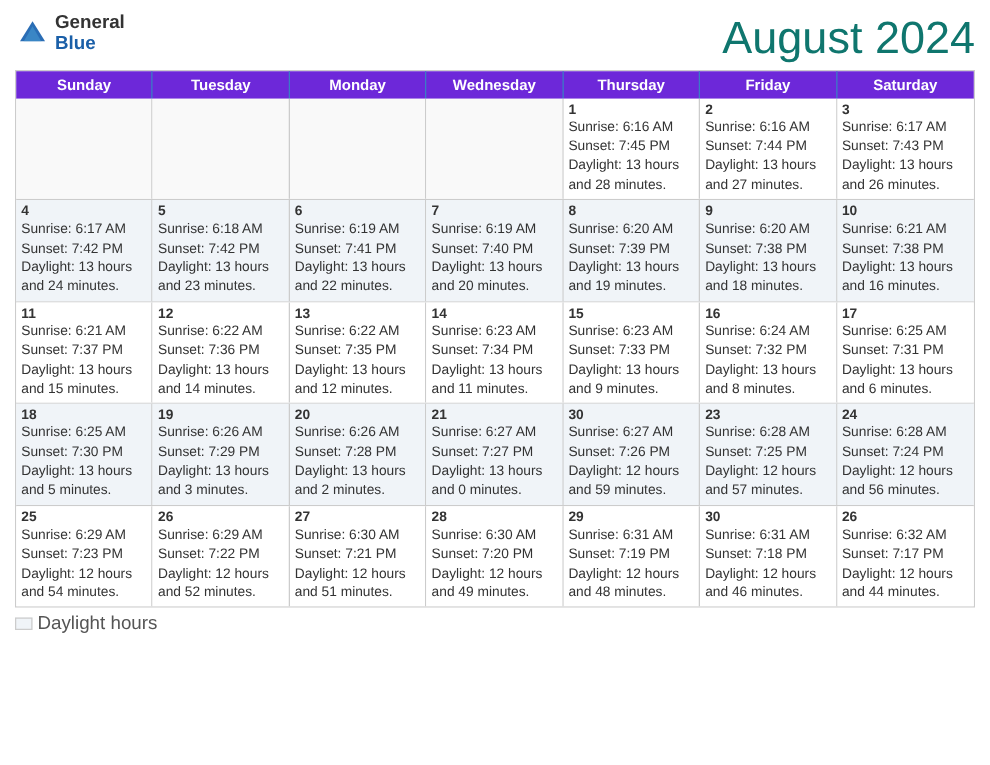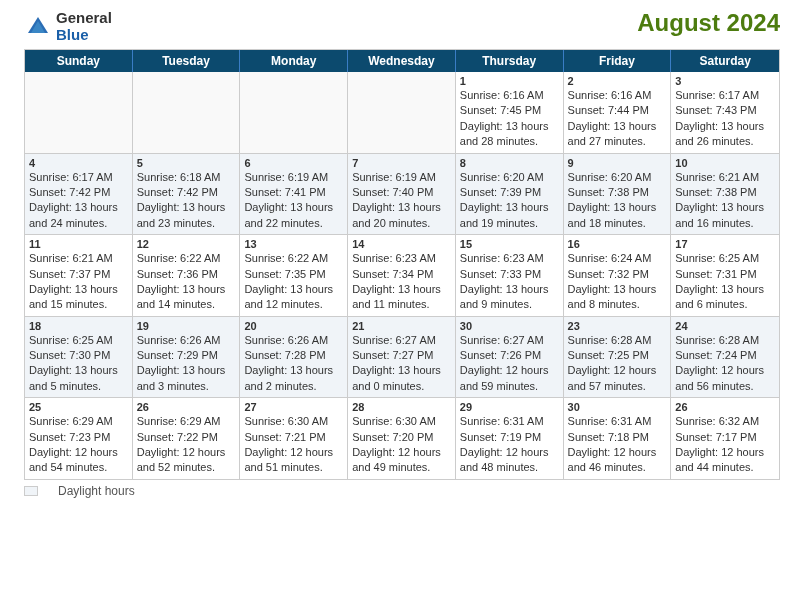--- a/index.html
+++ b/index.html
@@ -8,21 +8,21 @@
       height: 612px;
       font-family: Arial, sans-serif;
       background: #fff;
       overflow: hidden;
     }
     .page {
       width: 792px;
       height: 447px;
       display: flex;
       flex-direction: column;
-      padding: 10px 12px 8px 24px;
+      padding: 10px 12px 8px 12px;
     }
     .header {
       display: flex;
       justify-content: space-between;
       align-items: flex-start;
       margin-bottom: 6px;
     }
     .logo {
       display: flex;
       align-items: center;
@@ -44,39 +44,39 @@
       color: #1a5fa8;
     }
     .logo-icon {
       width: 28px;
       height: 28px;
     }
     .title-block {
       text-align: right;
     }
     .month-title {
-      font-size: 24px;
-      font-weight: bold;
-      color: #4d7c0f;
+      font-size: 36px;
+      font-weight: normal;
+      color: #0f766e;
       line-height: 1.1;
     }
     .subtitle {
       font-size: 14px;
       color: #555;
     }
     .calendar {
       flex: 1;
       display: flex;
       flex-direction: column;
       border: 1px solid #ccc;
     }
     .cal-header {
       display: grid;
       grid-template-columns: repeat(7, 1fr);
-      background: #0c4a6e;
+      background: #6d28d9;
     }
     .cal-header-cell {
       color: #fff;
       font-size: 12px;
       font-weight: bold;
       text-align: center;
       padding: 4px 2px;
       border-right: 1px solid #3a7dc5;
     }
     .cal-header-cell:last-child { border-right: none; }
@@ -110,25 +110,25 @@
       margin-bottom: 1px;
       display: block;
     }
     .day-info {
       font-size: 11px;
       line-height: 1.4;
       color: #333;
     }
     .footer {
       margin-top: 4px;
-      font-size: 12px;
+      font-size: 15px;
       color: #555;
       display: flex;
       align-items: center;
-      gap: 20px;
+      gap: 4px;
     }
     .footer-box {
       width: 14px;
       height: 10px;
       background: #f0f4f8;
       border: 1px solid #ccc;
       display: inline-block;
     }
   </style>
 </head>

